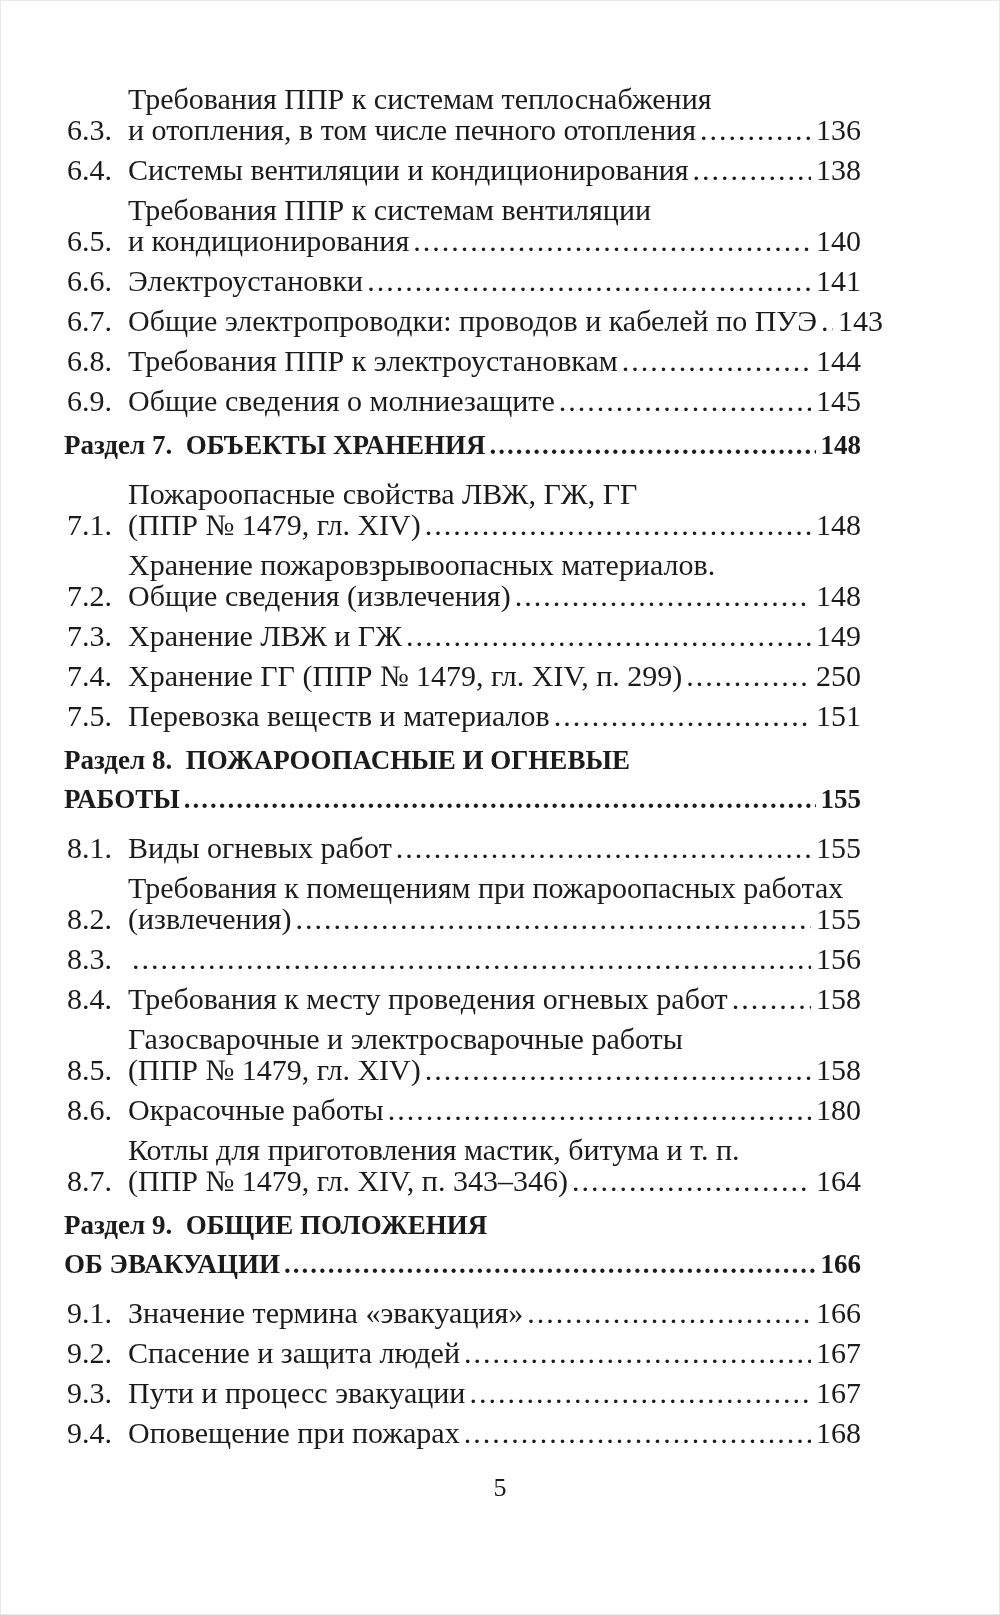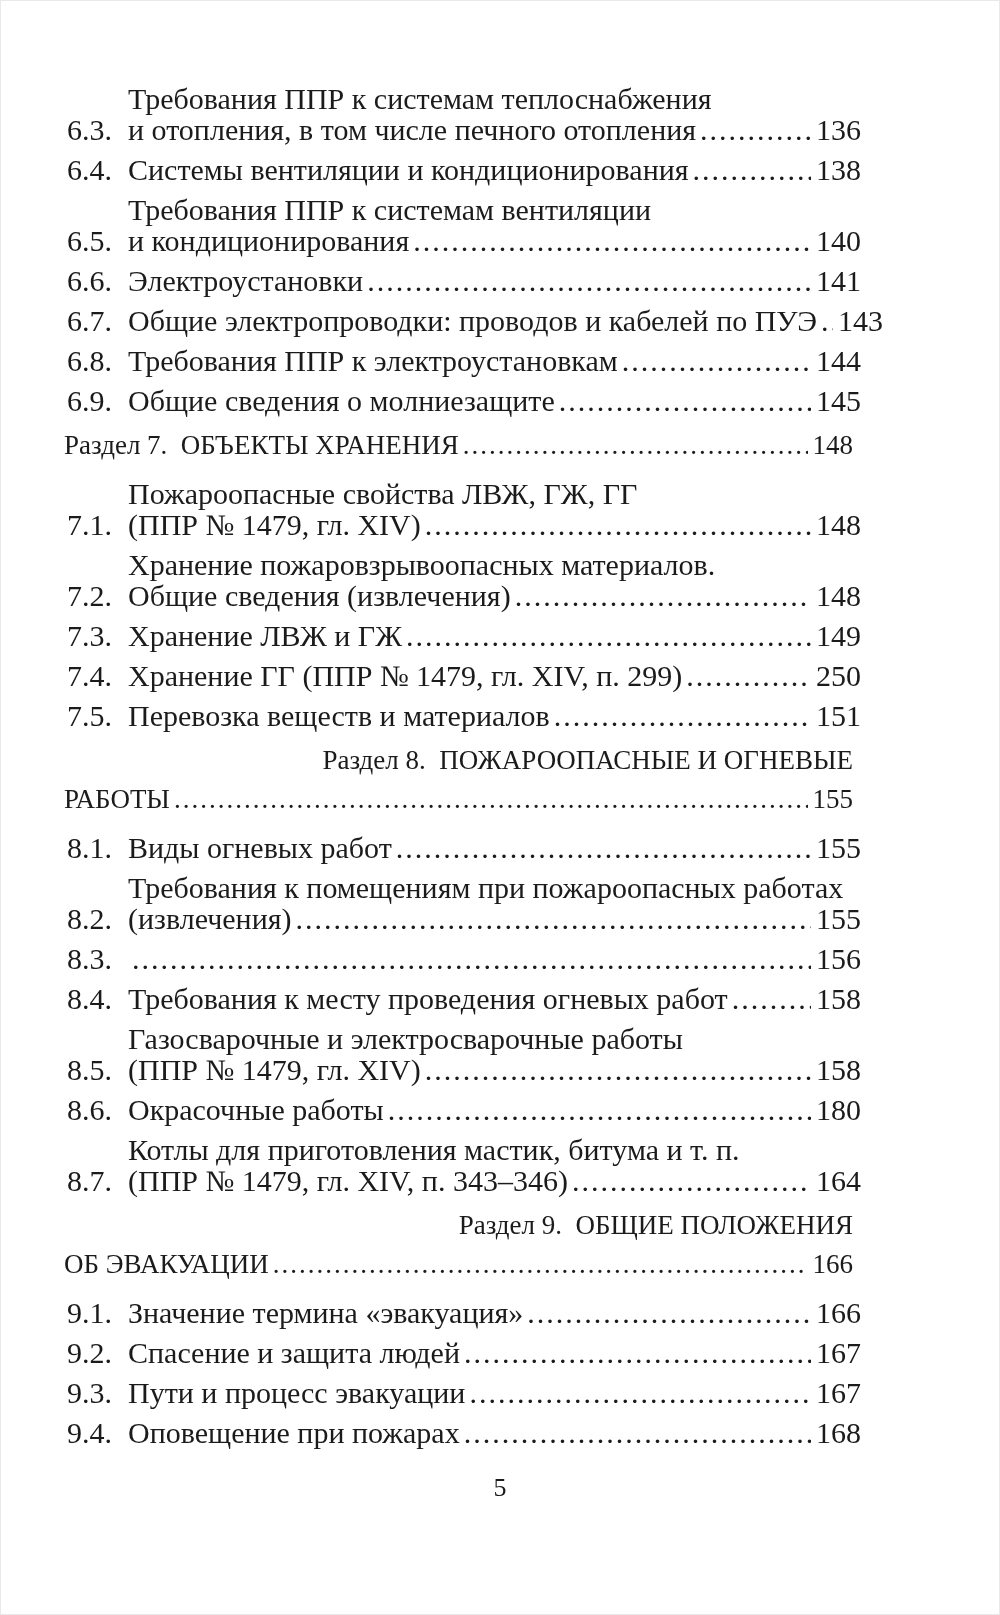--- a/index.html
+++ b/index.html
@@ -29,24 +29,23 @@
   .entry .num {
     flex: 0 0 61px;
   }
   .entry .body {
     flex: 1 1 auto;
     min-width: 0;
   }
   
   .section {
     font-size: 27px;
-    font-weight: 400;
+    font-weight: 700;
     line-height: 39px;
-    margin: 10px 8px 13px 0;
-    text-align: right;
+    margin: 10px 0 13px 0;
   }
   .section .body { min-width: 0; }
   .line { white-space: pre-wrap; }
   .line.last {
     display: flex;
     align-items: flex-end;
     white-space: normal;
   }
   .line.last .text {
     flex: 0 0 auto;

